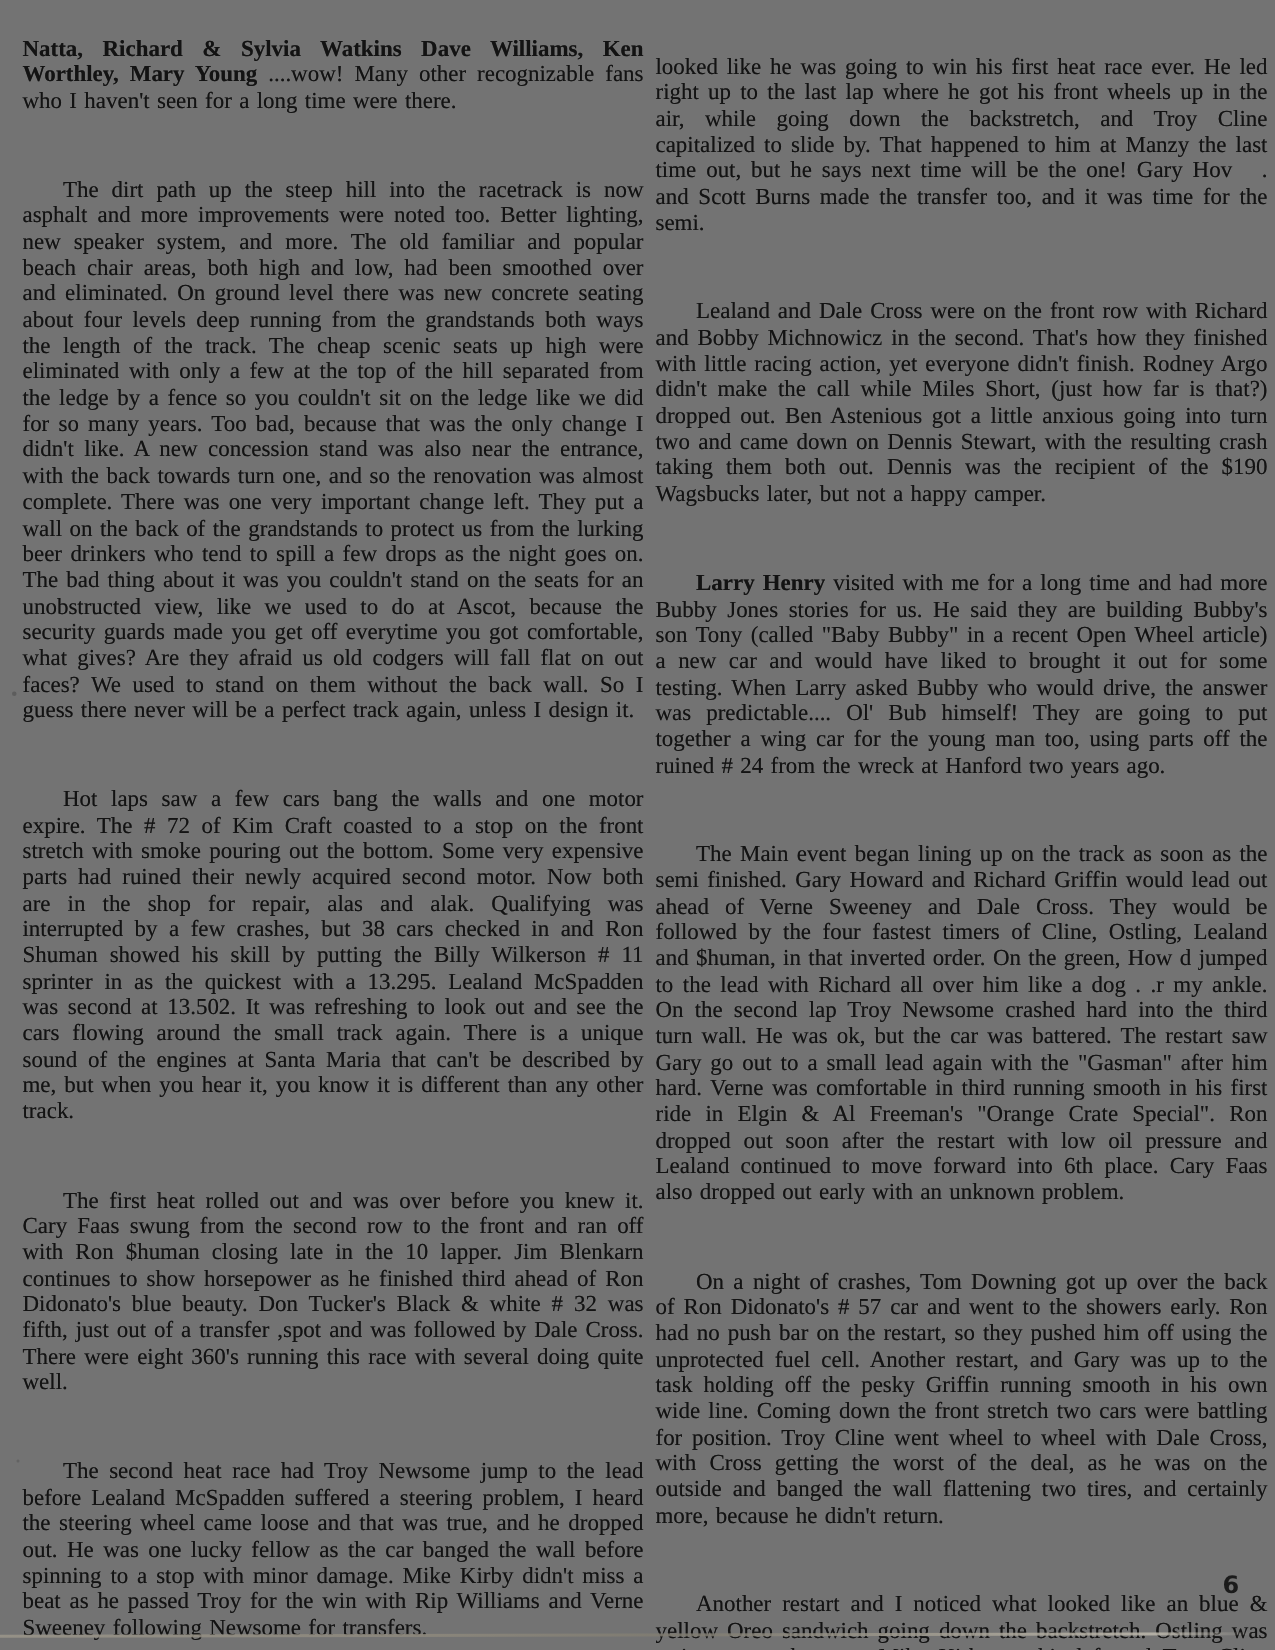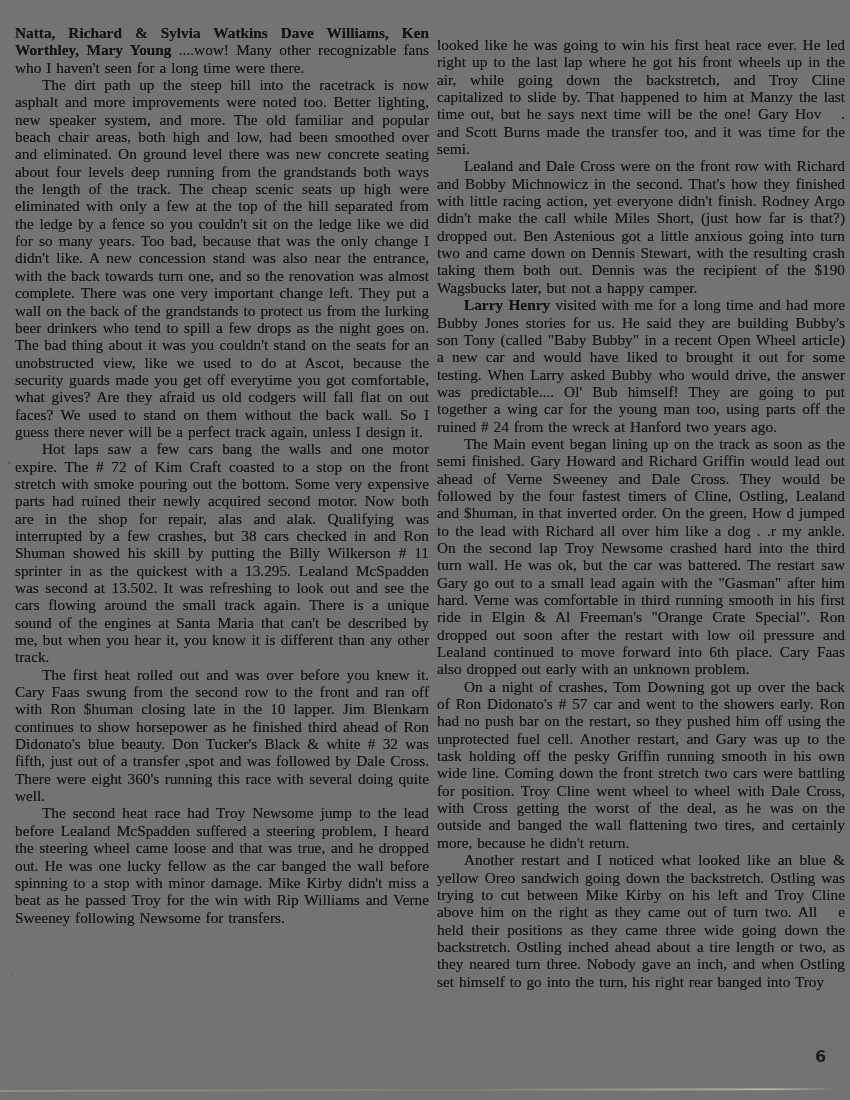--- a/index.html
+++ b/index.html
@@ -20,21 +20,21 @@
     position: absolute;
     text-align: justify;
     font-size: 15.3px;
     line-height: 17.35px;
     word-spacing: 0.07em;
     text-shadow: 0 0 0.4px rgba(10,10,10,0.55);
   }
   #left-col  { left: 15px;  top: 24px; width: 414px; }
   #right-col { left: 437px; top: 36px; width: 408px; }
   .col p { margin: 0; padding: 0; }
-  .col p.indent { text-indent: 27px; }
+  .col p.indent { text-indent: 27px; margin-top: 42px; }
   .col b { font-weight: bold; }
   .page-number {
     position: absolute;
     left: 815px;
     top: 1047px;
     font-family: "DejaVu Sans", sans-serif;
     font-size: 16px;
     font-weight: bold;
     color: #1b1b1b;
   }

